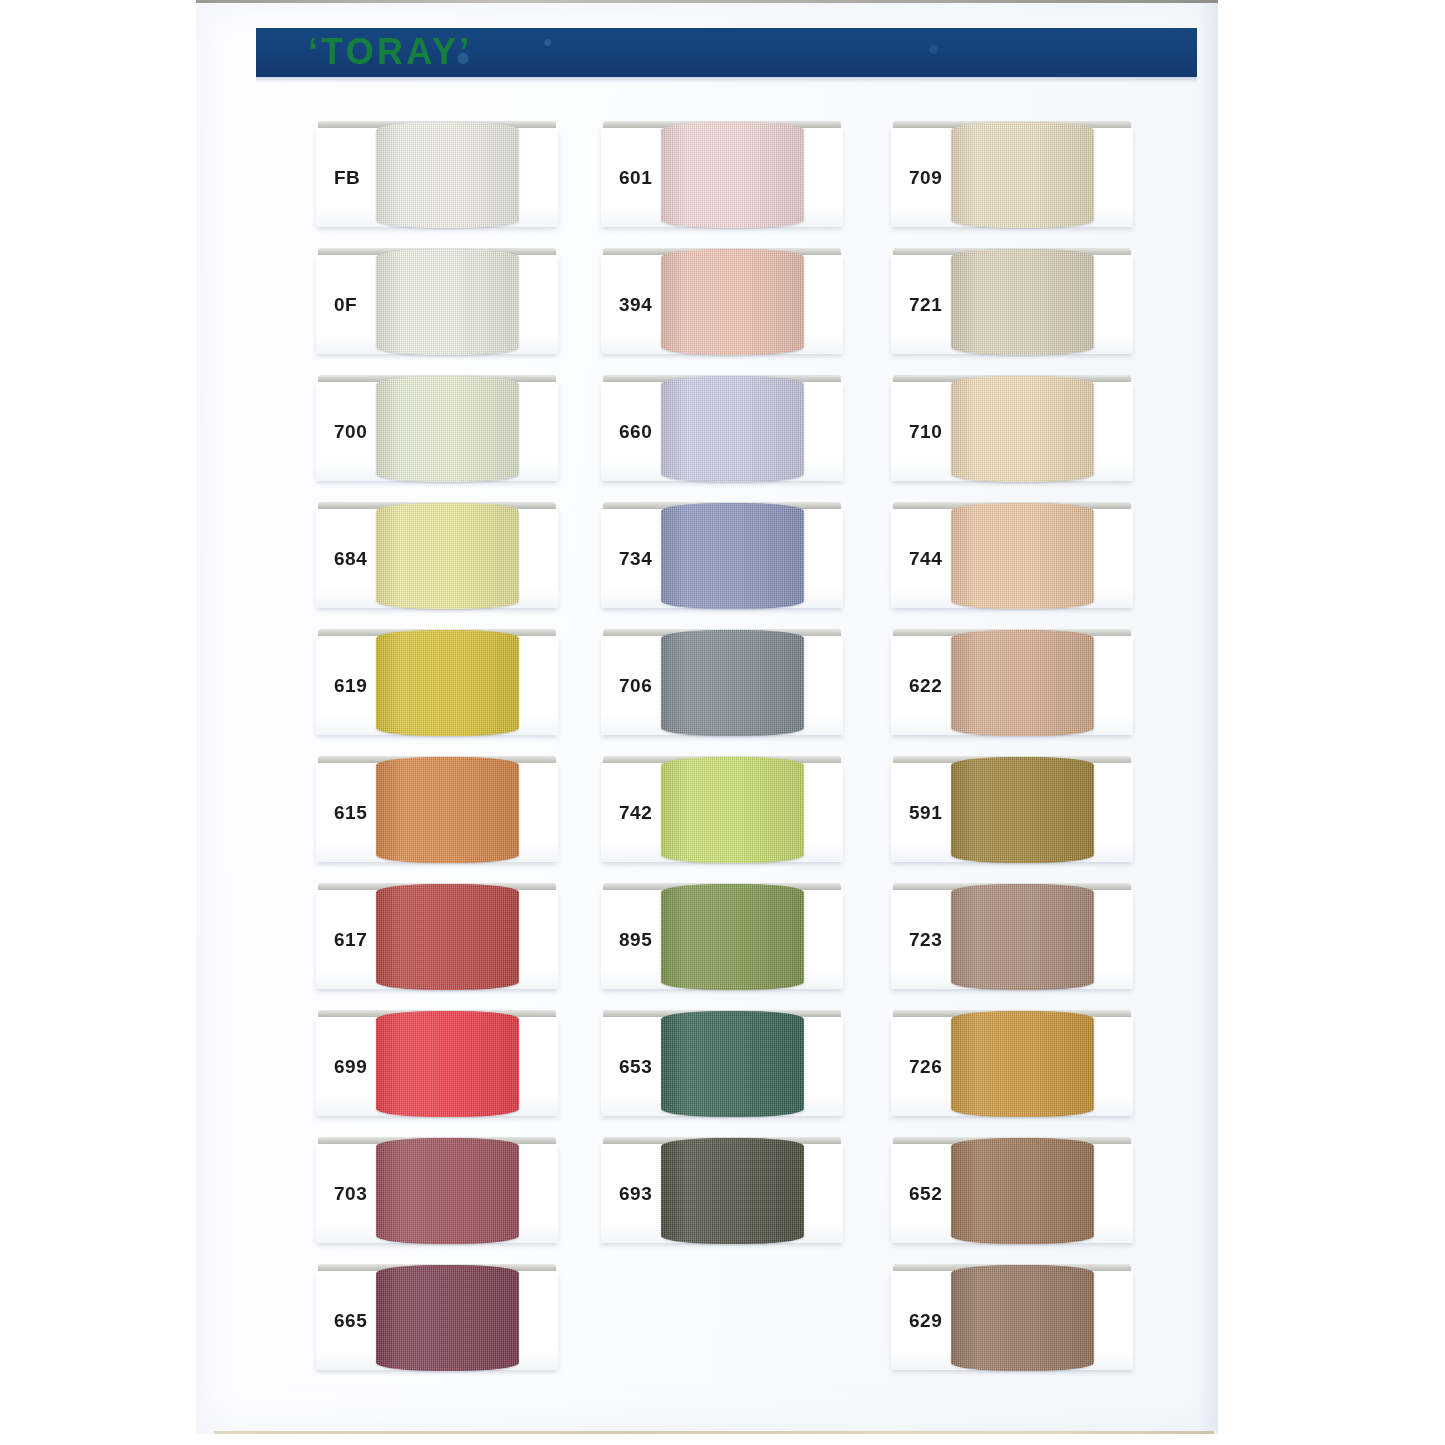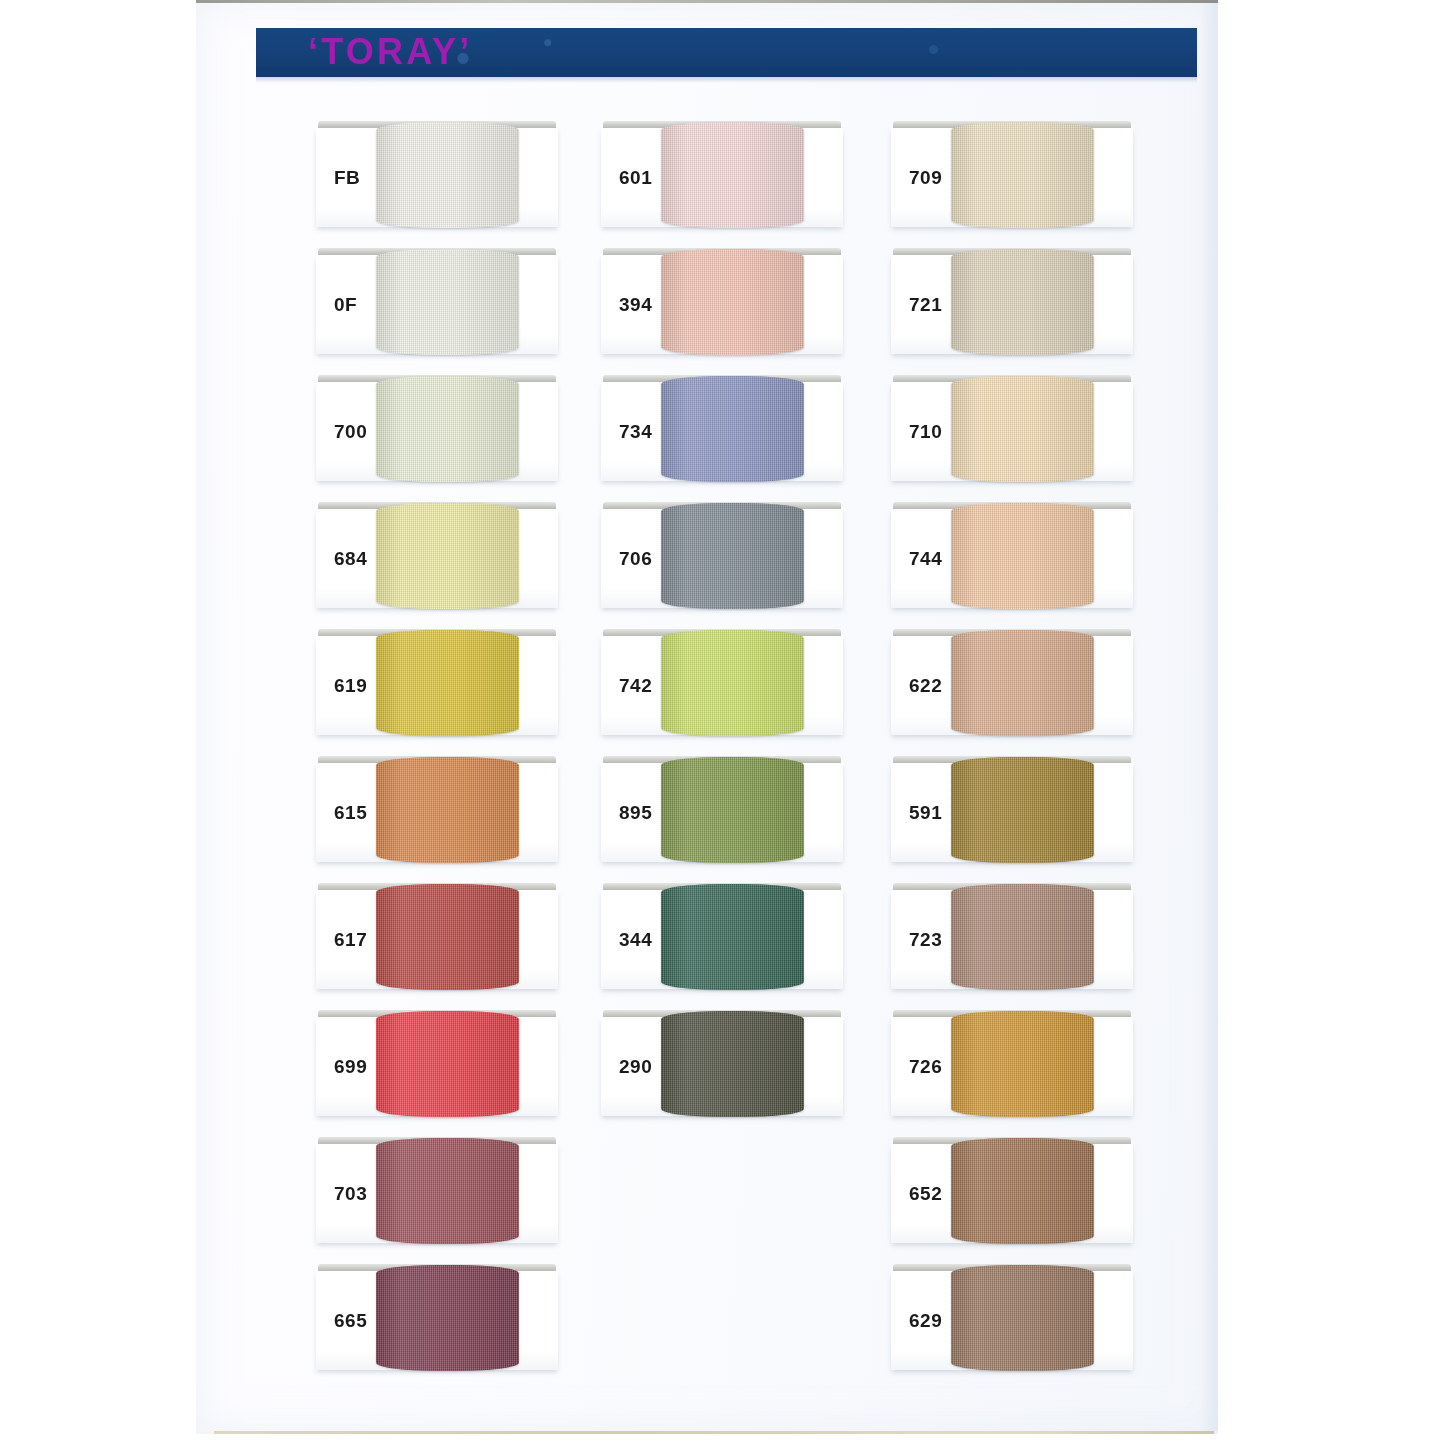--- a/index.html
+++ b/index.html
@@ -71,21 +71,21 @@
     left: 256px;
     top: 77px;
     width: 941px;
     height: 6px;
     background: linear-gradient(180deg, rgba(150,165,190,0.45), rgba(255,255,255,0));
   }
   #brand-text {
     position: absolute;
     left: 308px;
     top: 31px;
-    color: #a21caf;
+    color: #15803d;
     font-size: 36px;
     font-weight: bold;
     letter-spacing: 3.2px;
     font-family: "Liberation Sans", sans-serif;
   }
 
   
   .col {
     position: absolute;
     top: 128px;
@@ -241,20 +241,26 @@
       </div>
       <div class="card">
         <div class="card-lip"></div>
         <div class="card-body"></div>
         <div class="card-label">394</div>
         <div class="swatch" title="salmon pink" style="background: rgb(242, 195, 179);"></div>
       </div>
       <div class="card">
         <div class="card-lip"></div>
         <div class="card-body"></div>
+        <div class="card-label">660</div>
+        <div class="swatch" title="lavender" style="background: rgb(205, 205, 230);"></div>
+      </div>
+      <div class="card">
+        <div class="card-lip"></div>
+        <div class="card-body"></div>
         <div class="card-label">734</div>
         <div class="swatch" title="periwinkle" style="background: rgb(138, 148, 192);"></div>
       </div>
       <div class="card">
         <div class="card-lip"></div>
         <div class="card-body"></div>
         <div class="card-label">706</div>
         <div class="swatch" title="slate grey" style="background: rgb(125, 135, 144);"></div>
       </div>
       <div class="card">
@@ -265,27 +271,27 @@
       </div>
       <div class="card">
         <div class="card-lip"></div>
         <div class="card-body"></div>
         <div class="card-label">895</div>
         <div class="swatch" title="olive green" style="background: rgb(126, 150, 72);"></div>
       </div>
       <div class="card">
         <div class="card-lip"></div>
         <div class="card-body"></div>
-        <div class="card-label">344</div>
+        <div class="card-label">653</div>
         <div class="swatch" title="forest green" style="background: rgb(47, 96, 80);"></div>
       </div>
       <div class="card">
         <div class="card-lip"></div>
         <div class="card-body"></div>
-        <div class="card-label">290</div>
+        <div class="card-label">693</div>
         <div class="swatch" title="army olive" style="background: rgb(74, 75, 60);"></div>
       </div>
     </div>
   <div class="col" id="col-2">
       <div class="card">
         <div class="card-lip"></div>
         <div class="card-body"></div>
         <div class="card-label">709</div>
         <div class="swatch" title="cream" style="background: rgb(236, 224, 194);"></div>
       </div>

